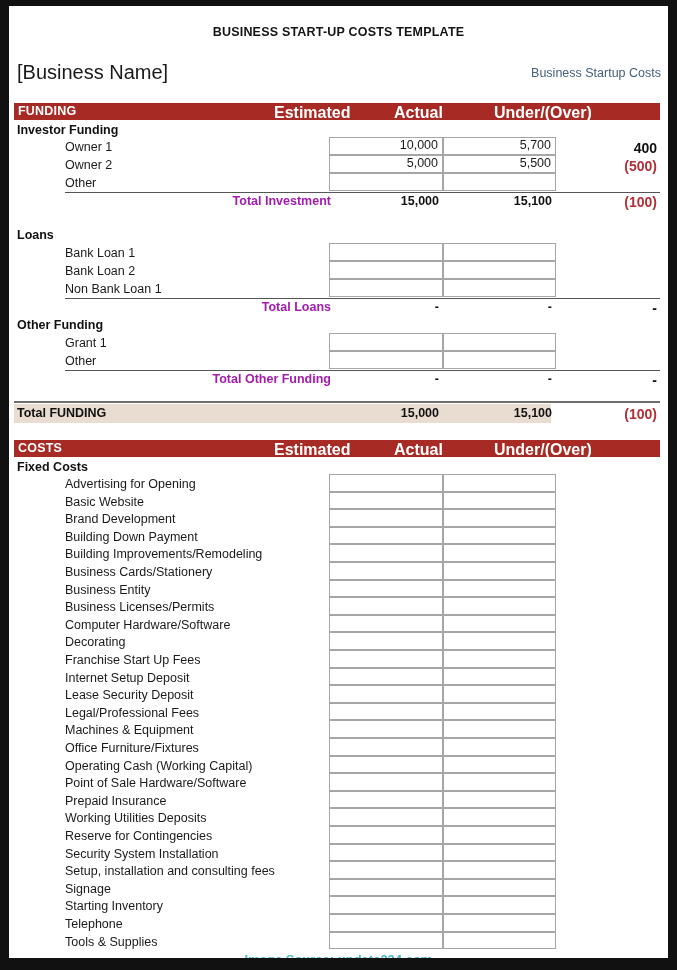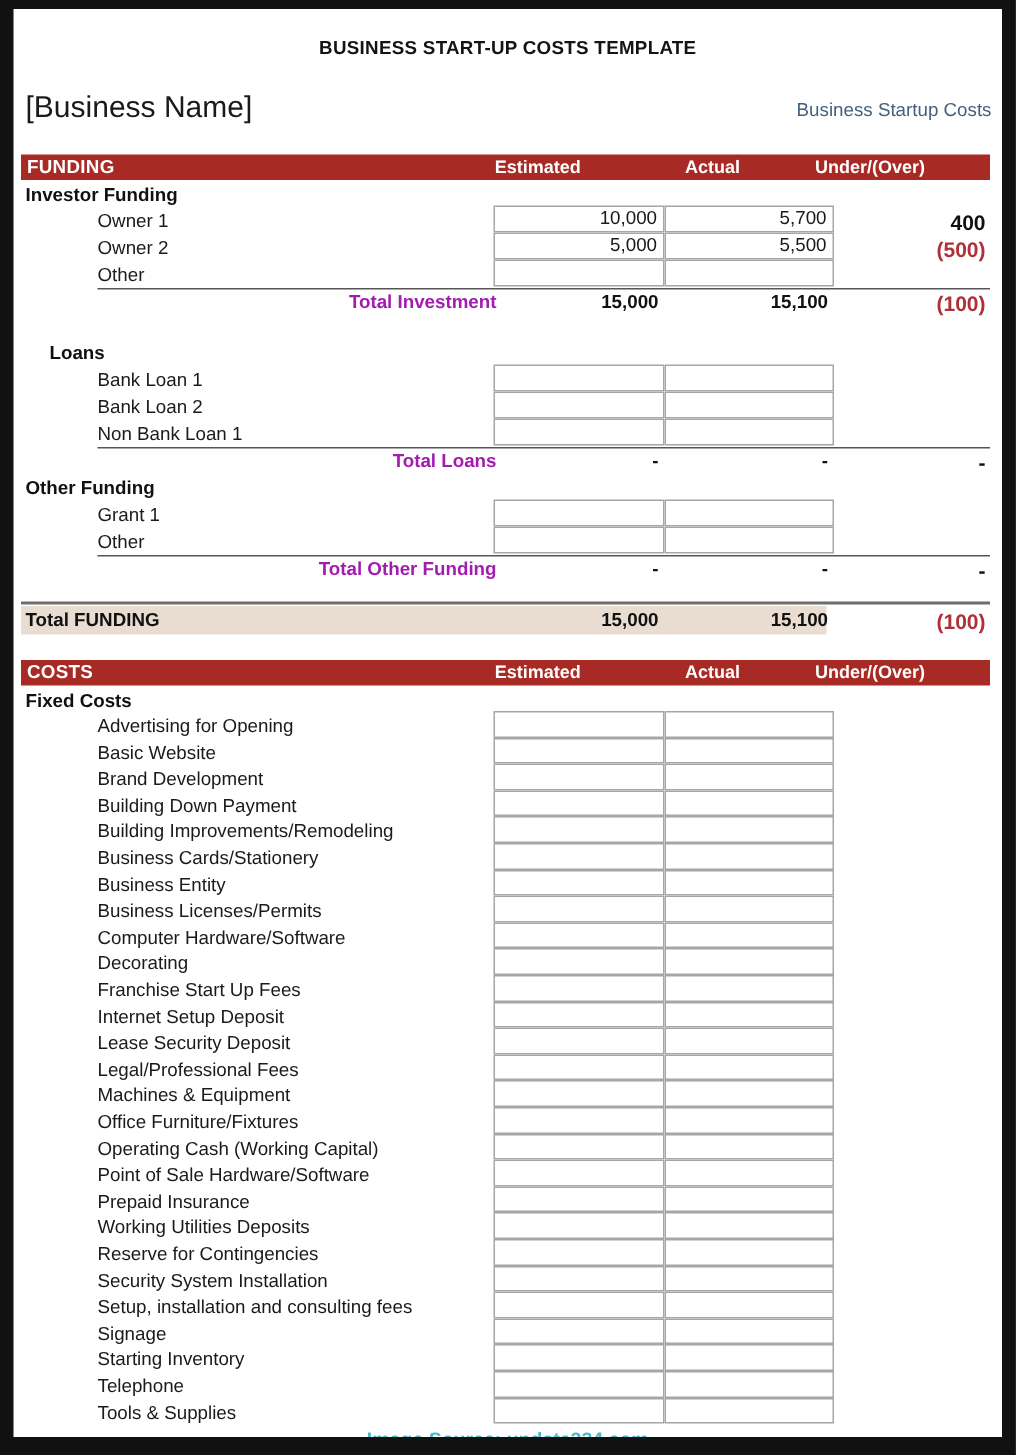--- a/index.html
+++ b/index.html
@@ -74,23 +74,23 @@
     top: 1px;
     font-size: 12.5px;
     font-weight: bold;
     letter-spacing: 0.2px;
   }
   .bar .col-est,
   .bar .col-act,
   .bar .col-uo {
     position: absolute;
     top: 1px;
-    font-size: 12px;
-    font-weight: bold;
-    text-align: center;
+    font-size: 16px;
+    font-weight: bold;
+    text-align: left;
   }
   .bar .col-est { left: 260px; width: 169px; }
   .bar .col-act { left: 380px; width: 162px; }
   .bar .col-uo  { left: 480px; width: 172px; }
 
   
   .grp {
     position: absolute;
     left: 8px;
     font-size: 12.5px;
@@ -243,21 +243,21 @@
     <div class="cellbox act" style="top:167px;height:18px;">
       <span class="cellval"></span>
     </div>
 
     <div class="rule" style="top:186px;"></div>
     <div class="total-label" style="top:188px;">Total Investment</div>
     <div class="total-est" style="top:188px;">15,000</div>
     <div class="total-act" style="top:188px;">15,100</div>
     <div class="total-uo neg" style="top:188px;">(100)</div>
 
-    <div class="grp" style="top:222px;margin-left:16px;">Loans</div>
+    <div class="grp" style="top:222px;">Loans</div>
 
     <div class="item" style="top:240px;">Bank Loan 1</div>
     <div class="cellbox est" style="top:237px;height:18px;"></div>
     <div class="cellbox act" style="top:237px;height:18px;"></div>
 
     <div class="item" style="top:258px;">Bank Loan 2</div>
     <div class="cellbox est" style="top:255px;height:18px;"></div>
     <div class="cellbox act" style="top:255px;height:18px;"></div>
 
     <div class="item" style="top:276px;">Non Bank Loan 1</div>

